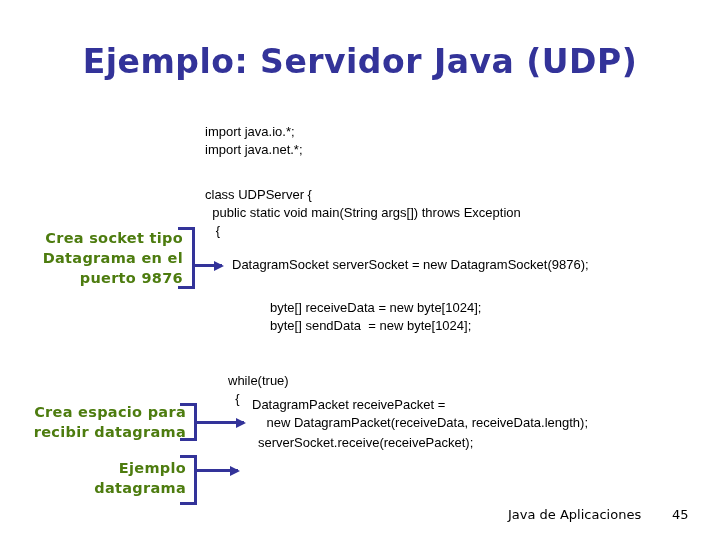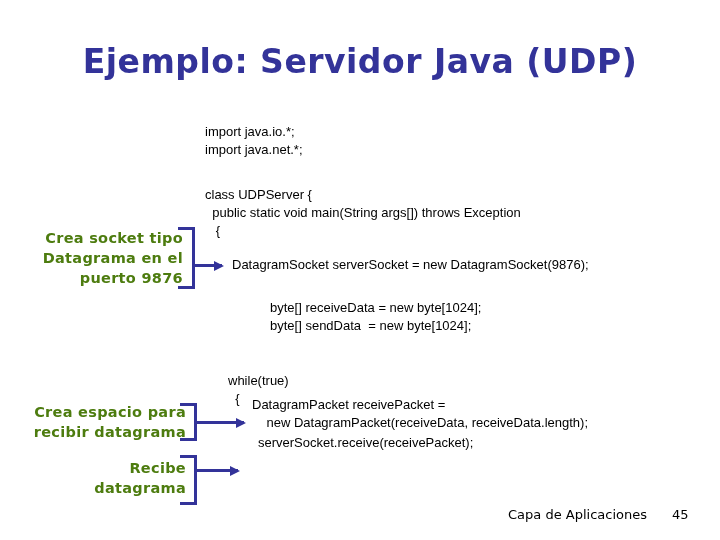--- a/index.html
+++ b/index.html
@@ -149,21 +149,21 @@
 Datagrama en el
 puerto 9876</div>
   <div class="bracket" id="bracket-socket"></div>
   <div class="arrow" id="arrow-socket"></div>
 
   <div class="callout" id="callout-buffer">Crea espacio para
 recibir datagrama</div>
   <div class="bracket" id="bracket-buffer"></div>
   <div class="arrow" id="arrow-buffer"></div>
 
-  <div class="callout" id="callout-receive">Recibe
+  <div class="callout" id="callout-receive">Ejemplo
 datagrama</div>
   <div class="bracket" id="bracket-receive"></div>
   <div class="arrow" id="arrow-receive"></div>
 
-  <div class="footer-text" id="footer-label">Capa de Aplicaciones</div>
+  <div class="footer-text" id="footer-label">Java de Aplicaciones</div>
   <div class="footer-text" id="footer-page">45</div>
 
 </div>
 
 </body></html>

